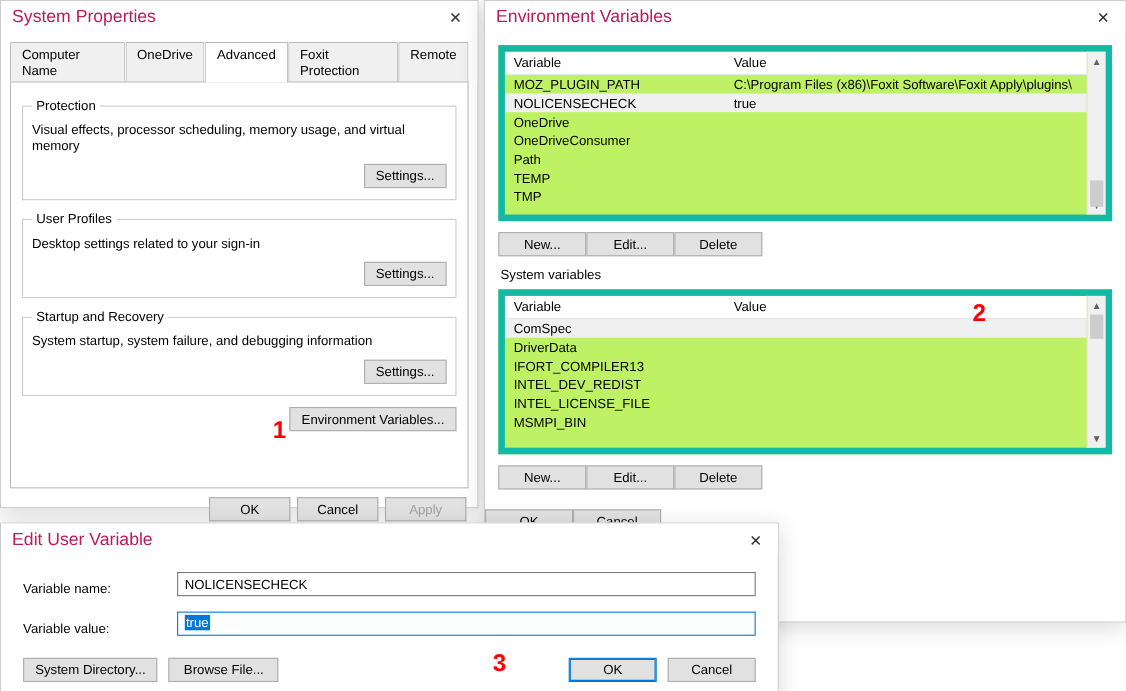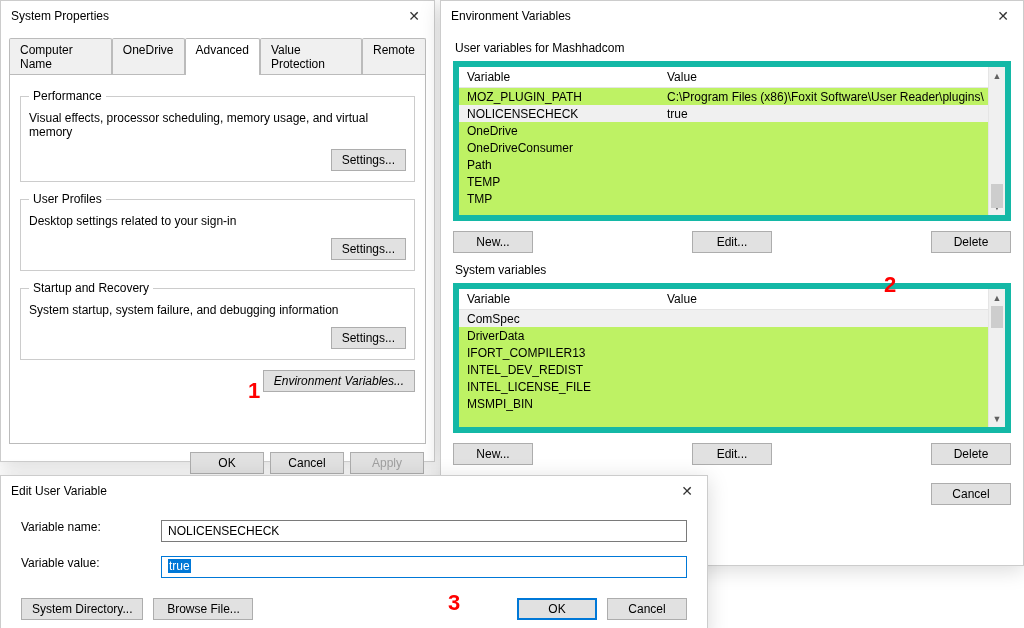--- a/index.html
+++ b/index.html
@@ -1,20 +1,20 @@
 <!DOCTYPE html>
 <html><head>
 <meta charset="utf-8">
 <style>
   * { box-sizing: border-box; font-family: "Segoe UI", Tahoma, sans-serif; font-size: 12px; }
   body { margin: 0; width: 1024px; height: 628px; background: #fff; position: relative; overflow: hidden; }
 
   .window { position: absolute; background: #fff; border: 1px solid #ccc; box-shadow: 0 4px 20px rgba(0,0,0,0.15); }
   .titlebar { display: flex; justify-content: space-between; align-items: center; height: 30px; padding: 0 0 0 10px; background: #fff; }
-  .titlebar-title { color: #000000; font-size: 12px; }
+  .titlebar-title { color: #be185d; font-size: 16px; }
   .titlebar-close { width: 40px; height: 30px; display: flex; align-items: center; justify-content: center; cursor: pointer; }
   .close-x { font-size: 14px; font-weight: 300; color: #333; }
 
   
   .tabstrip { display: flex; padding: 6px 8px 0 8px; background: #fff; }
   .tab { padding: 4px 10px; border: 1px solid #bbb; border-bottom: none; margin-right: 0px; background: #f0f0f0; cursor: pointer; position: relative; top: 1px; border-radius: 2px 2px 0 0;}
   .tab.active { background: #fff; z-index: 2; border-top: 1px solid #bbb;}
   .tab-body { border: 1px solid #bbb; margin: 0 8px 8px 8px; padding: 8px 10px 10px 10px; background: #fff; position: relative; }
 
   .hint { margin: 4px 0 10px 4px; color: #000; }
@@ -41,24 +41,24 @@
   .lv-row { display: flex; height: 17px; align-items:flex-end; cursor: pointer;}
   .lv-row.selected { background: #f0f0f0; }
   .lv-row div { padding: 1px 8px; white-space: nowrap; overflow: hidden; text-overflow: clip; }
   .lv-c1 { width: 200px; }
   .lv-c2 { flex: 1; }
   .scrollbar { width: 17px; background: #f0f0f0; border-left: 1px solid #e5e5e5; display:flex; flex-direction:column; justify-content:space-between; align-items:center;}
   .scroll-arrow { height: 17px; width:100%; display:flex; align-items:center; justify-content:center; color:#606060; font-size:9px;}
   .scroll-thumb-track { flex:1; width:100%; position:relative;}
   .scroll-thumb { position:absolute; left:2px; right:2px; background:#cdcdcd;}
 
-  .section-btns { display:flex; justify-content:space-between; gap:10px; margin-top:10px; }
-
-  
-  .field-row { display:flex; align-items:flex-start; margin: 14px 20px 0 20px; }
+  .section-btns { display:flex; justify-content:flex-start; gap:0; margin-top:10px; }
+
+  
+  .field-row { display:flex; align-items:flex-end; margin: 14px 20px 0 20px; }
   .field-label { width: 140px; }
   .field-input { flex:1; height: 22px; border: 1px solid #7a7a7a; padding: 2px 6px; background:#fff; }
   .field-input.focused { border: 1px solid #0078d7; outline:none; }
   .sel-text { background:#0078d7; color:#fff; padding:0 1px; }
 
   .edit-btn-row { display:flex; justify-content:space-between; margin: 20px 20px 14px 20px; }
   .edit-btn-row .left { display:flex; gap:10px; }
   .edit-btn-row .right { display:flex; gap:10px; }
 
   
@@ -72,28 +72,28 @@
     <span class="titlebar-title">System Properties</span>
     <div class="titlebar-close">
         <span class="close-x">✕</span>
       </div>
   </div>
 
   <div class="tabstrip">
     <div class="tab">Computer Name</div>
     <div class="tab">OneDrive</div>
     <div class="tab active">Advanced</div>
-    <div class="tab">Value Protection</div>
+    <div class="tab">Foxit Protection</div>
     <div class="tab">Remote</div>
   </div>
 
   <div class="tab-body" style="height:370px;">
 
     <fieldset class="group">
-      <legend>Performance</legend>
+      <legend>Protection</legend>
       <div class="group-text">Visual effects, processor scheduling, memory usage, and virtual memory</div>
       <div class="btn-row">
           <button class="winbtn">Settings...</button>
         </div>
     </fieldset>
 
     <fieldset class="group">
       <legend>User Profiles</legend>
       <div class="group-text">Desktop settings related to your sign-in</div>
       <div class="btn-row">
@@ -103,51 +103,50 @@
 
     <fieldset class="group">
       <legend>Startup and Recovery</legend>
       <div class="group-text">System startup, system failure, and debugging information</div>
       <div class="btn-row">
           <button class="winbtn">Settings...</button>
         </div>
     </fieldset>
 
     <div class="btn-row">
-        <button class="winbtn" style="min-width:140px;font-style:italic;">Environment Variables...</button>
+        <button class="winbtn" style="min-width:140px;">Environment Variables...</button>
       </div>
   </div>
 
   <div class="btn-row" style="margin: 0 10px 10px 0;">
     <button class="winbtn">OK</button>
     <button class="winbtn">Cancel</button>
     <button class="winbtn disabled">Apply</button>
   </div>
 </div>
 
 <div class="window" style="left:440px; top:0; width:584px; height:566px;">
   <div class="titlebar">
     <span class="titlebar-title">Environment Variables</span>
     <div class="titlebar-close">
         <span class="close-x">✕</span>
       </div>
   </div>
 
   <div class="env-section">
-    <div class="env-label">User variables for Mashhadcom</div>
     <div class="listview" style="height:160px;">
       <div class="lv-inner">
         <div class="lv-header">
           <div class="lv-hcol1">Variable</div>
           <div class="lv-hcol2">Value</div>
         </div>
         <div class="lv-rows" id="user-rows">
             <div class="lv-row">
               <div class="lv-c1">MOZ_PLUGIN_PATH</div>
-              <div class="lv-c2">C:\Program Files (x86)\Foxit Software\User Reader\plugins\</div>
+              <div class="lv-c2">C:\Program Files (x86)\Foxit Software\Foxit Apply\plugins\</div>
             </div>
             <div class="lv-row selected">
               <div class="lv-c1">NOLICENSECHECK</div>
               <div class="lv-c2">true</div>
             </div>
             <div class="lv-row">
               <div class="lv-c1">OneDrive</div>
               <div class="lv-c2"></div>
             </div>
             <div class="lv-row">

